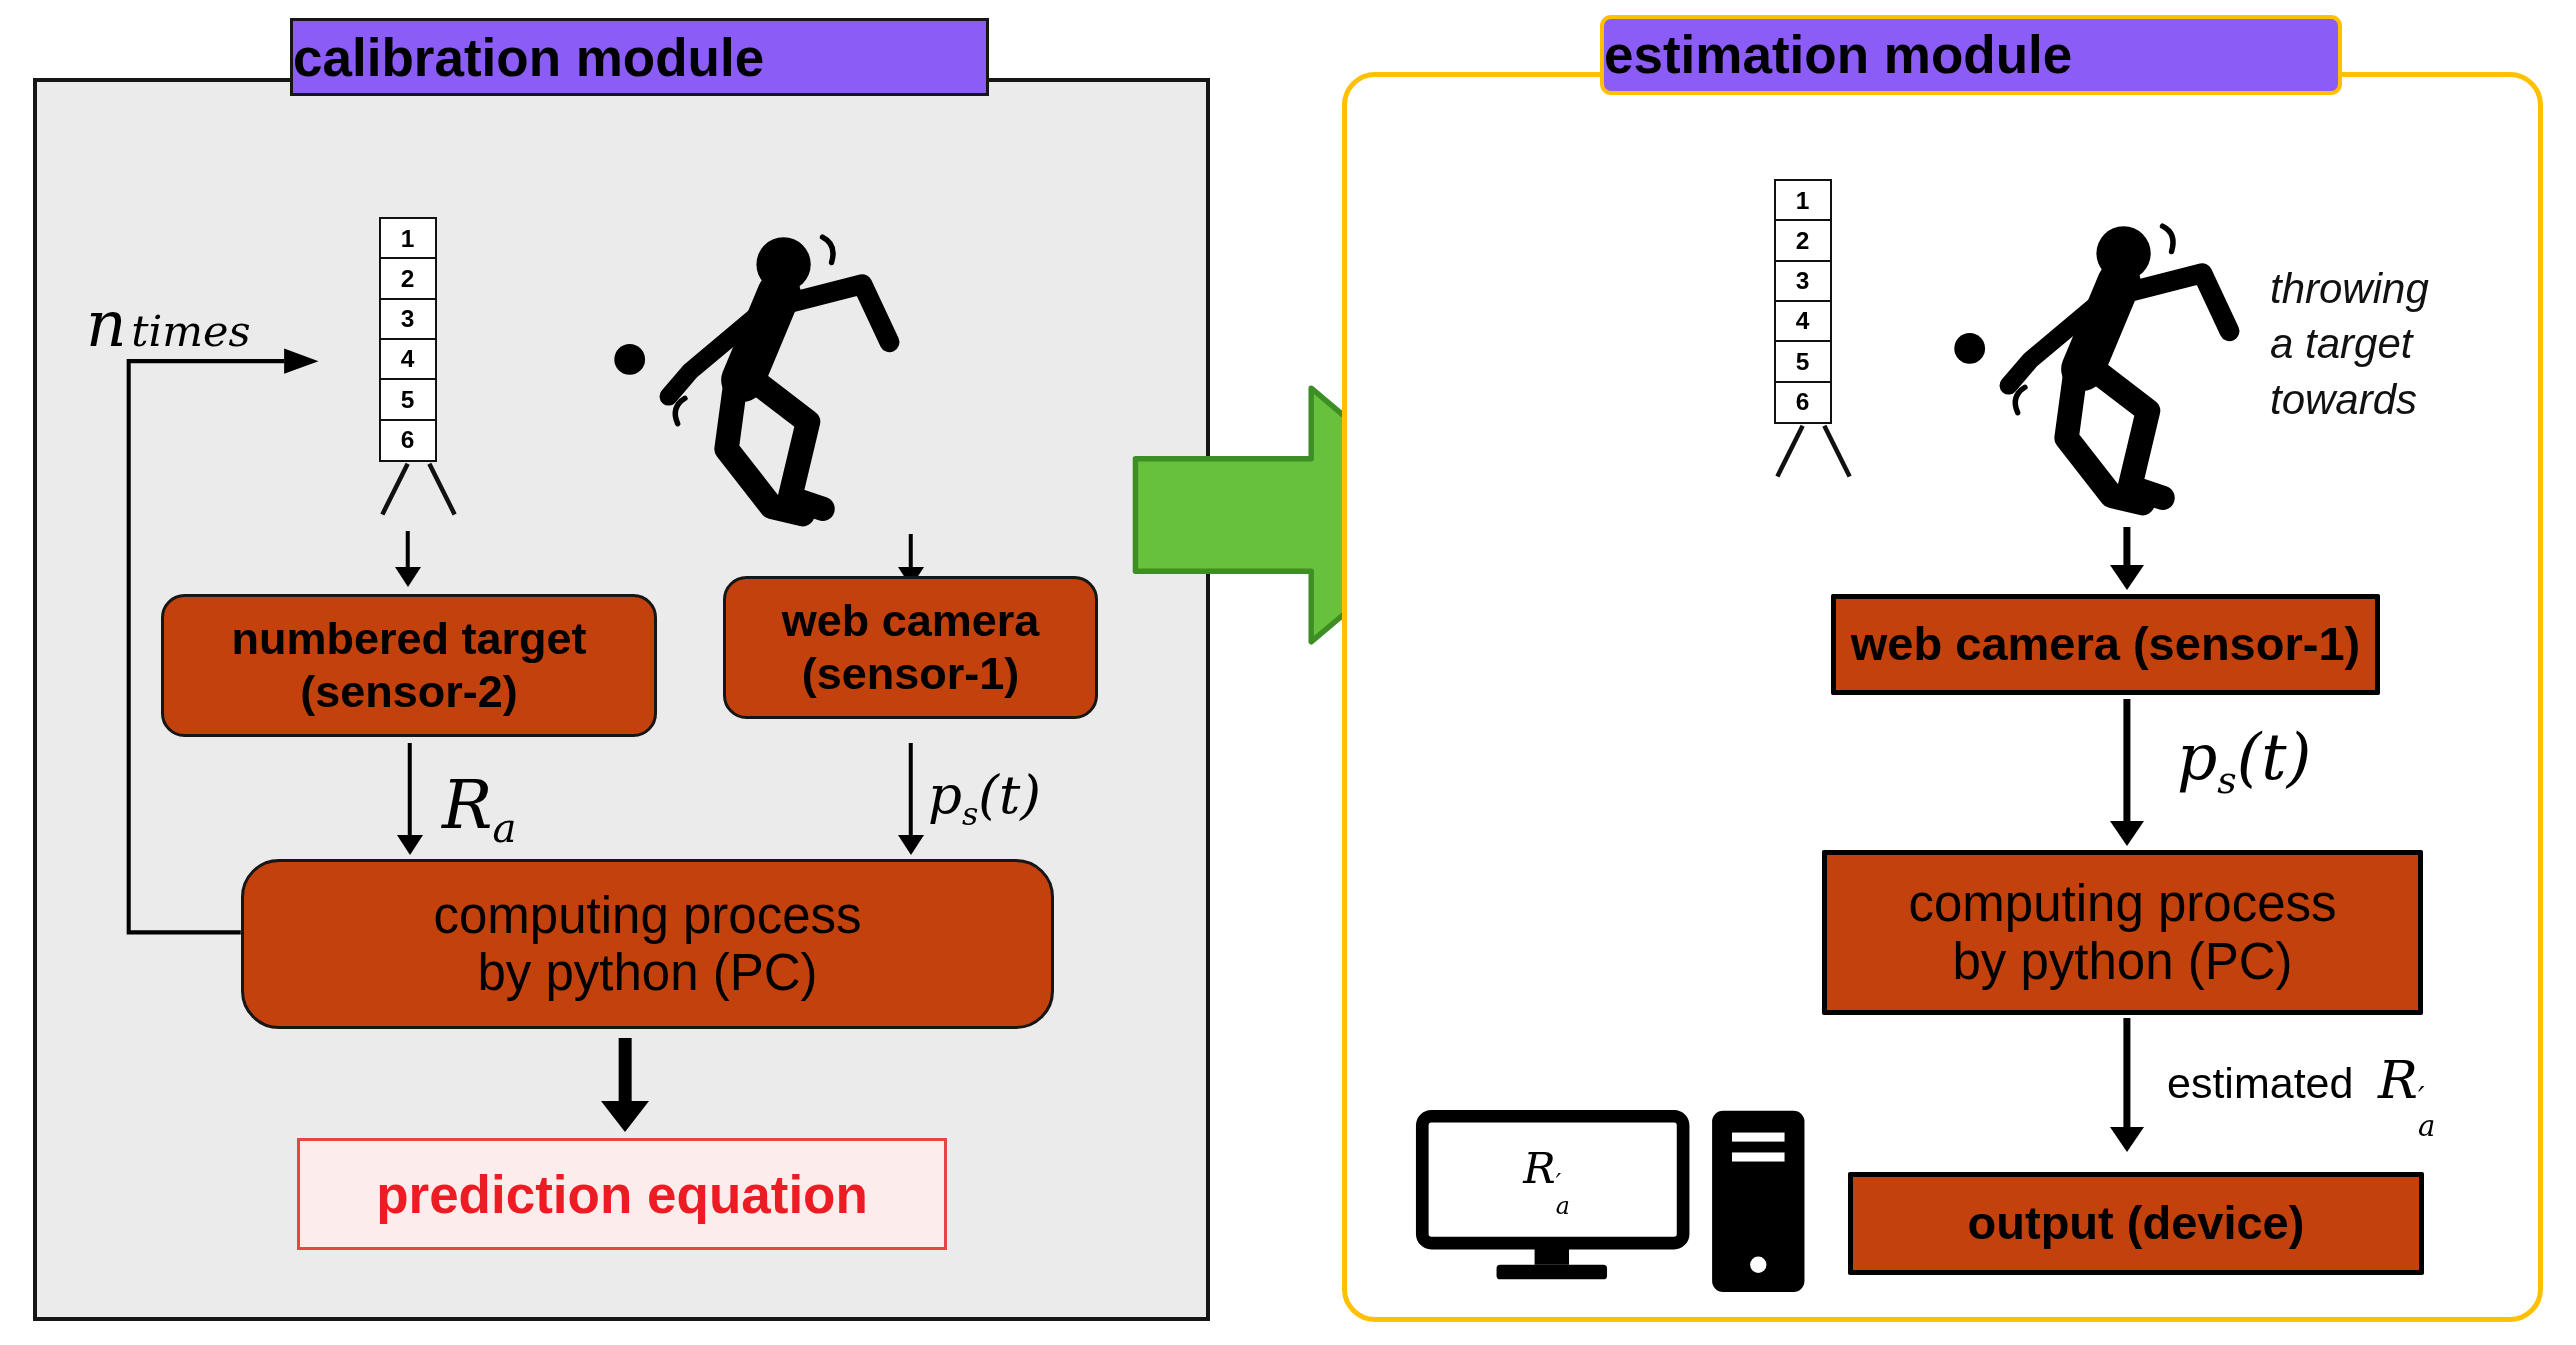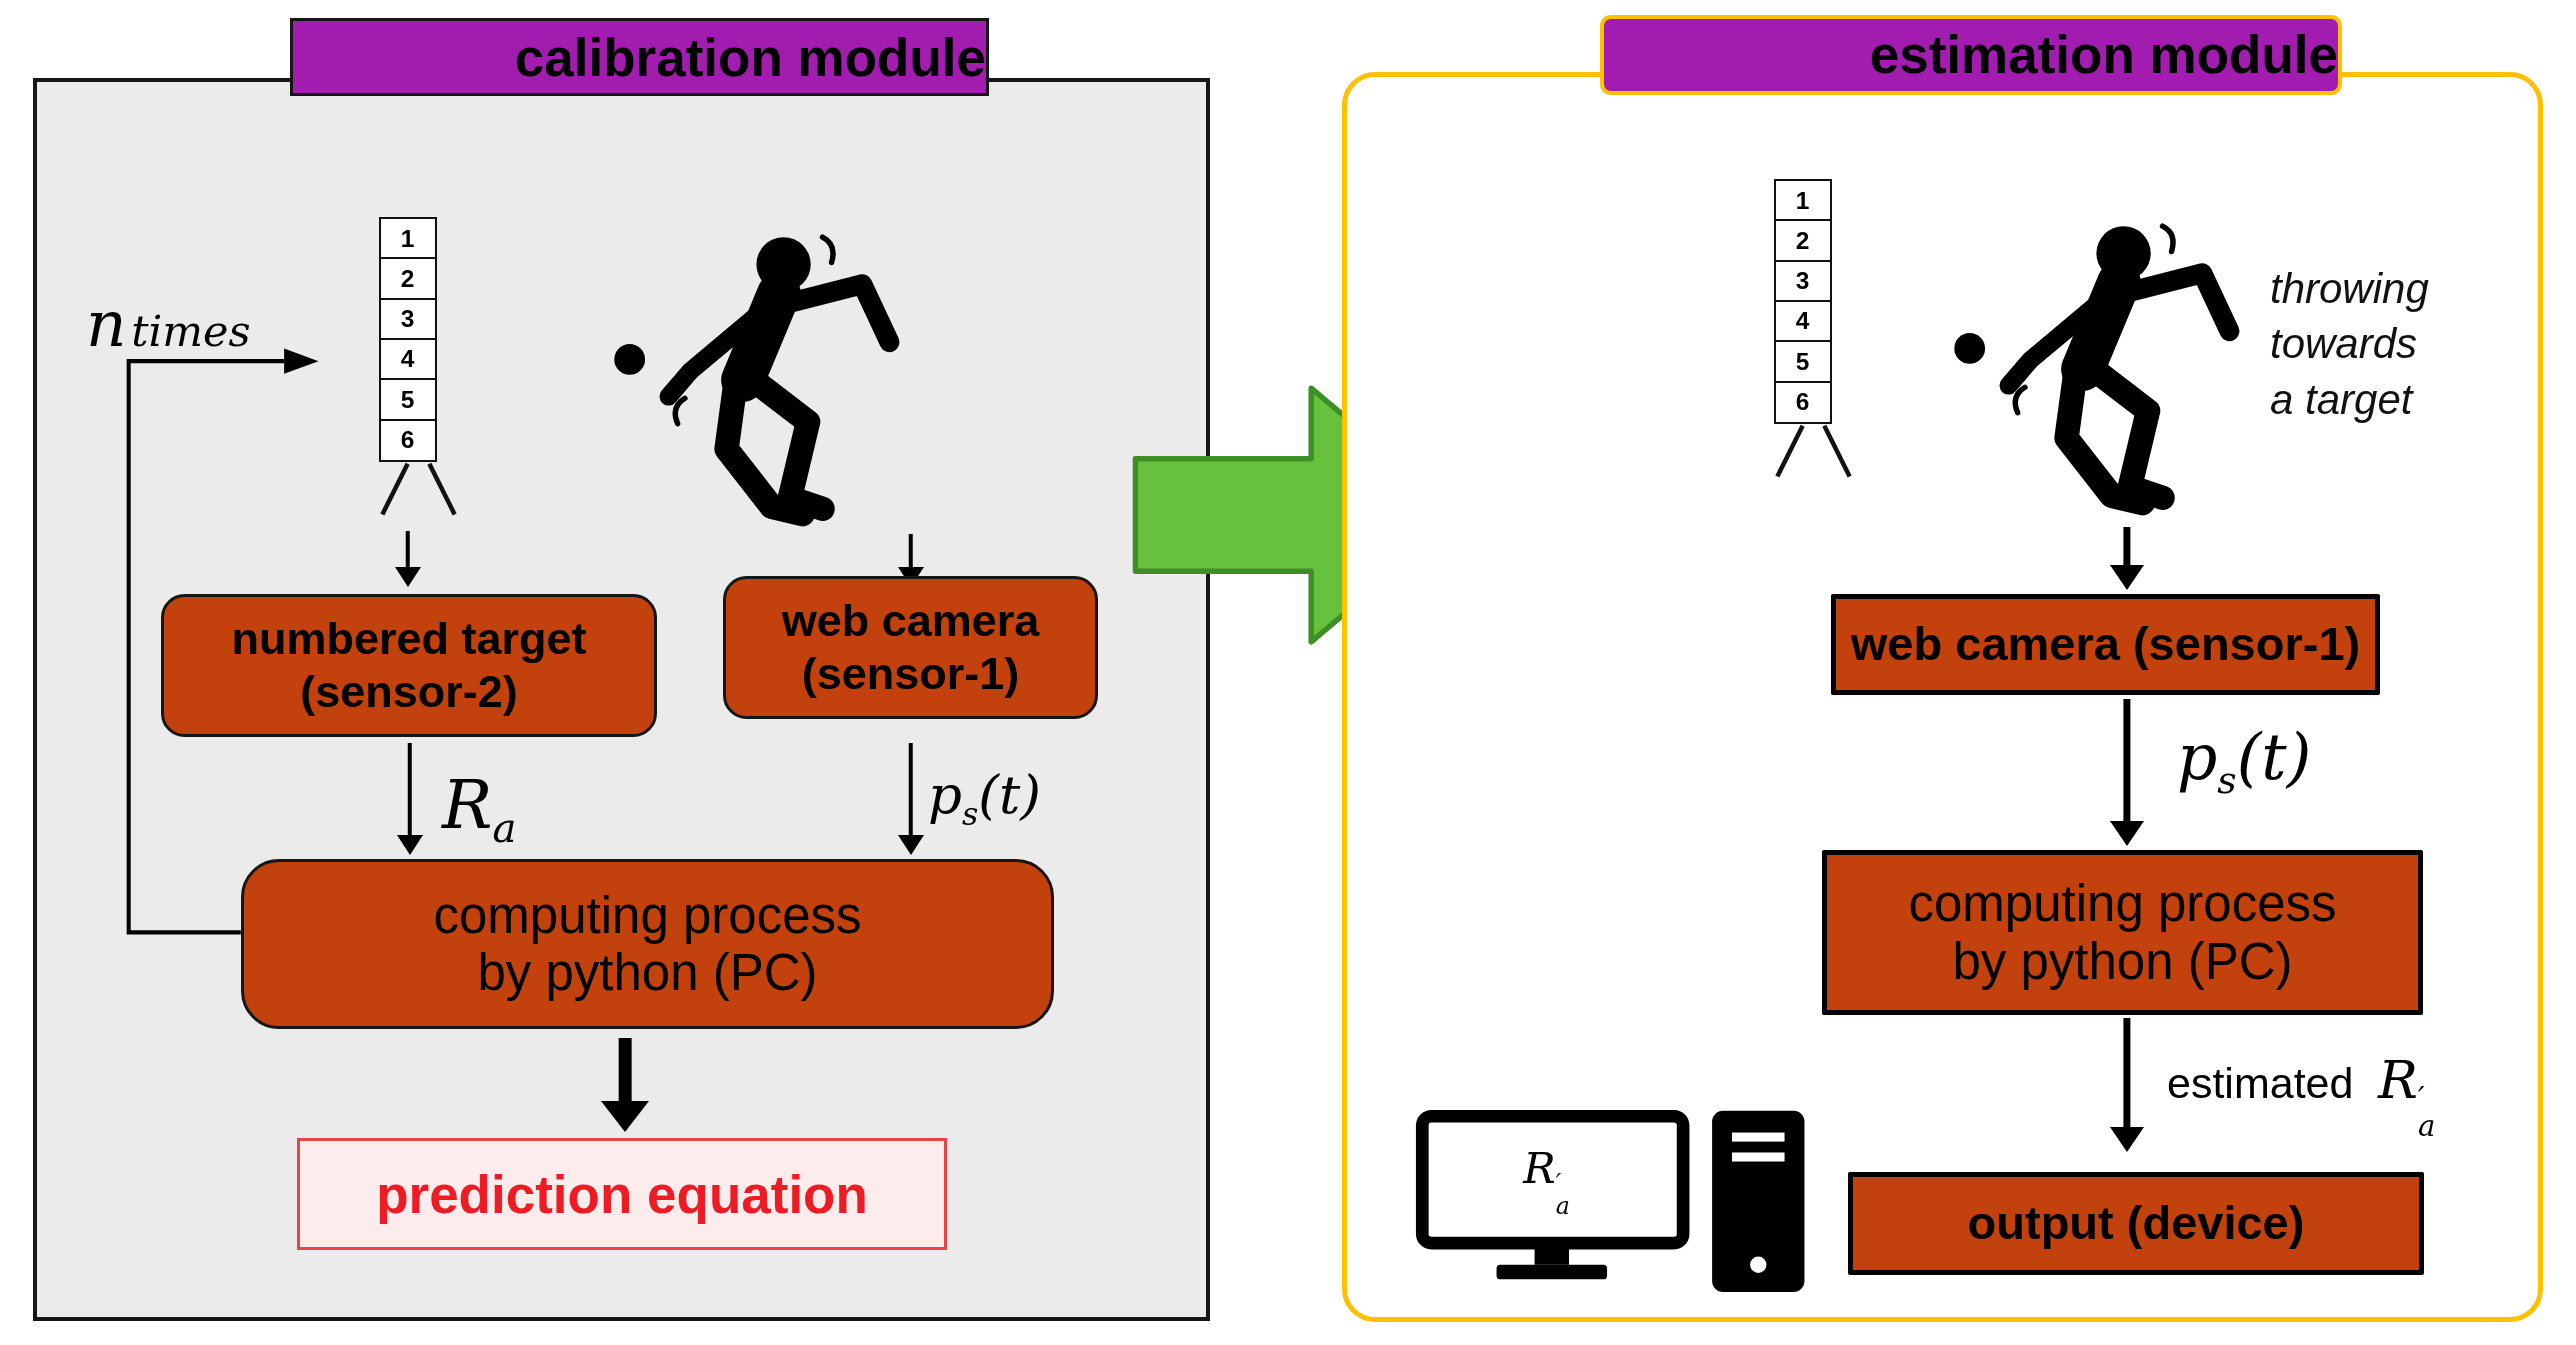--- a/index.html
+++ b/index.html
@@ -6,21 +6,21 @@
   body { font-family:"Liberation Sans", sans-serif; background:#fff; }
   .canvas { position:relative; width:2576px; height:1346px; background:#fff; overflow:hidden; }
   .abs { position:absolute; }
 
   
   .panel-cal { left:33px; top:78px; width:1177px; height:1243px;
                background:#ebebeb; border:4.5px solid #161616; }
   .panel-est { left:1342px; top:72px; width:1201px; height:1250px;
                background:#ffffff; border:5.4px solid #ffc000; border-radius:33px; }
 
-  .title-box { background:#a21caf; display:flex; align-items:center; justify-content:flex-end;
+  .title-box { background:#8b5cf6; display:flex; align-items:center; justify-content:flex-start;
                font-weight:bold; font-size:53px; color:#000; z-index:5; }
   .title-cal { left:290px; top:18px; width:699px; height:78px; border:3.6px solid #161616; }
   .title-est { left:1600px; top:14.5px; width:742px; height:80px; border:4.5px solid #ffc000; border-radius:11px; }
 
   
   .rbox { background:#c2410c; display:flex; flex-direction:column; align-items:center;
           justify-content:center; text-align:center; color:#000; }
   .round4 { border:3.6px solid #161616; border-radius:23.5px; }
   .round40 { border:3.6px solid #161616; border-radius:38px; }
   .square6 { border:5.4px solid #000; border-radius:1.8px; }
@@ -185,22 +185,22 @@
     <circle cx="205" cy="40" r="30" fill="#000"></circle>
     <path d="M200 72 L160 168" stroke="#000" stroke-width="48" stroke-linecap="round" fill="none"></path>
     <path d="M198 86 L292 62 L322 126" fill="none" stroke="#000" stroke-width="22" stroke-linecap="round" stroke-linejoin="round"></path>
     <path d="M176 96 L102 158 L78 186" fill="none" stroke="#000" stroke-width="20" stroke-linecap="round" stroke-linejoin="round"></path>
     <path d="M164 162 L232 214 L212 298 L248 310" fill="none" stroke="#000" stroke-width="27" stroke-linecap="round" stroke-linejoin="round"></path>
     <path d="M152 170 L142 244 L192 308 L226 316" fill="none" stroke="#000" stroke-width="27" stroke-linecap="round" stroke-linejoin="round"></path>
   </svg>
 
   <div class="abs note" style="left:2270px; top:261px; width:254px;">
     <div>throwing</div>
+    <div>a target</div>
     <div>towards</div>
-    <div>a target</div>
   </div>
 
   <div class="varrow med" style="left:2111px; top:527px; height:63px;">
     <div class="stem"></div>
       <div class="head"></div>
   </div>
 
   <div class="abs rbox square6" style="left:1831px; top:594px; width:549px; height:101px;">
     <span class="bold52">web camera (sensor-1)</span>
   </div>

